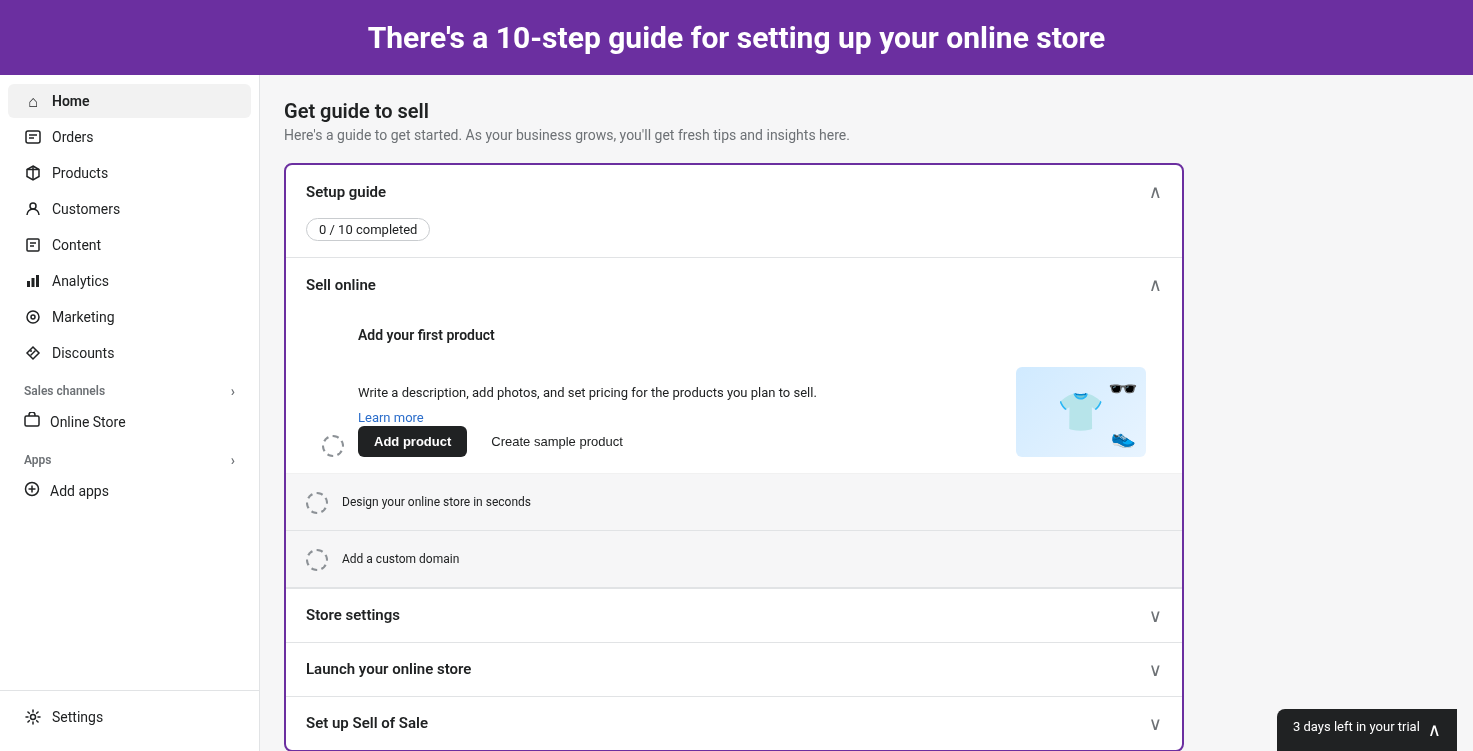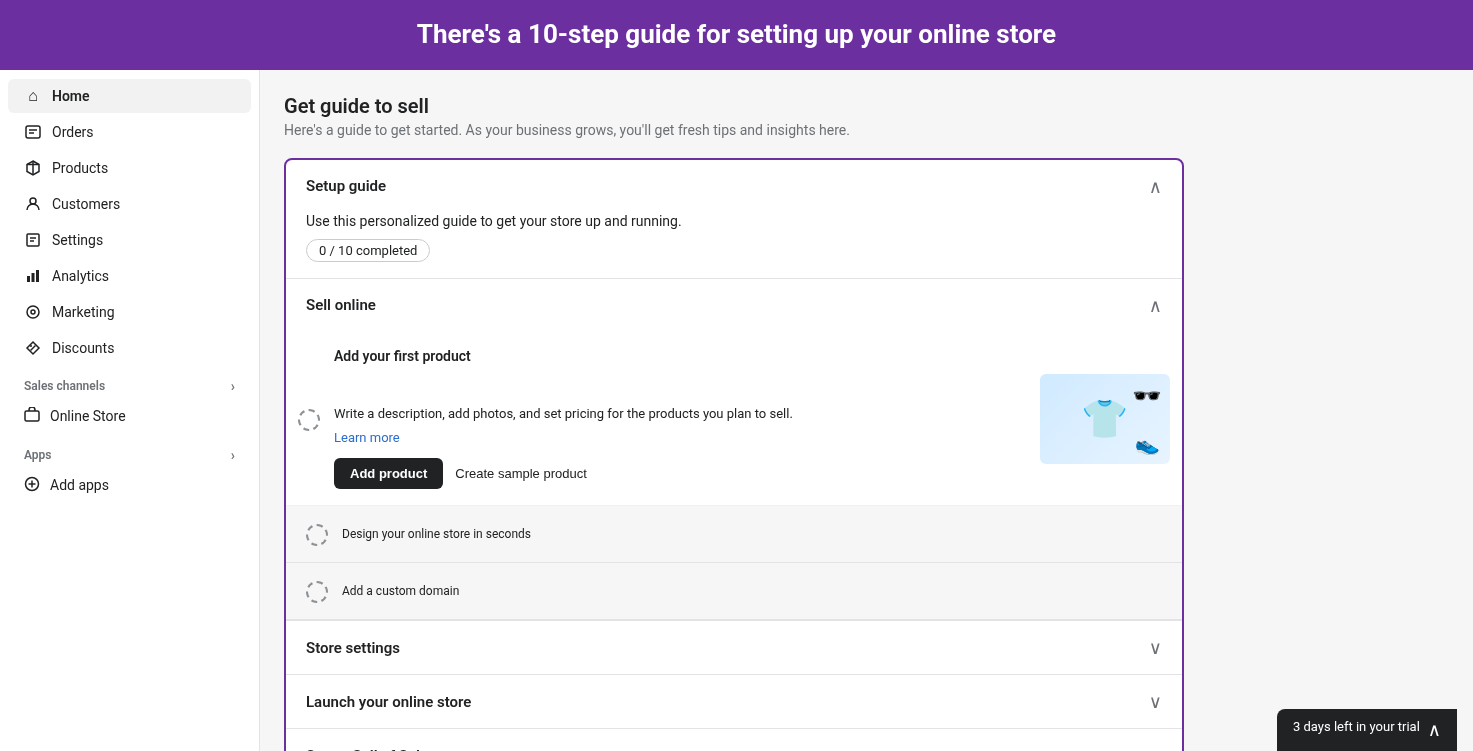--- a/index.html
+++ b/index.html
@@ -4,21 +4,21 @@
   <style>
     * { box-sizing: border-box; margin: 0; padding: 0; }
     body { font-family: -apple-system, BlinkMacSystemFont, 'Segoe UI', Roboto, sans-serif; background: #f6f6f7; display: flex; flex-direction: column; height: 751px; overflow: hidden; }
 
     
     .top-banner {
       background: #6b2fa0;
       color: white;
       text-align: center;
       padding: 18px 20px;
-      font-size: 26px;
+      font-size: 30px;
       font-weight: 700;
       line-height: 1.3;
       flex-shrink: 0;
     }
 
     
     .app-layout {
       display: flex;
       flex: 1;
       overflow: hidden;
@@ -168,22 +168,22 @@
       border-radius: 20px;
       padding: 3px 12px;
       font-size: 13px;
       color: #202223;
       background: #fff;
     }
 
     
     .task-item {
       display: flex;
-      align-items: center;
-      padding: 16px 12px;
+      align-items: flex-end;
+      padding: 16px 36px;
       gap: 14px;
       background: #fff;
       border-bottom: 1px solid #f1f1f1;
     }
 
     .task-item.active-task {
       background: #fff;
     }
 
     .task-checkbox {
@@ -216,22 +216,21 @@
 
     .task-link {
       color: #2c6ecb;
       text-decoration: none;
       font-size: 13px;
     }
 
     .task-actions {
       display: flex;
       align-items: center;
-      gap: 12px;
-      margin-top: 12px;
+      gap: 24px;
     }
 
     .btn-primary {
       background: #202223;
       color: #fff;
       border: none;
       padding: 8px 16px;
       border-radius: 6px;
       font-size: 13px;
       font-weight: 600;
@@ -345,21 +344,21 @@
       <span>Customers</span>
     </div>
     <div class="sidebar-nav-item">
       <span class="nav-icon">
         <svg width="16" height="16" viewBox="0 0 16 16" fill="none">
             <rect x="2" y="2" width="12" height="12" rx="1" stroke="#202223" stroke-width="1.5"></rect>
             <line x1="5" y1="6" x2="11" y2="6" stroke="#202223" stroke-width="1.5"></line>
             <line x1="5" y1="9" x2="9" y2="9" stroke="#202223" stroke-width="1.5"></line>
           </svg>
       </span>
-      <span>Settings</span>
+      <span>Content</span>
     </div>
     <div class="sidebar-nav-item">
       <span class="nav-icon">
         <svg width="16" height="16" viewBox="0 0 16 16" fill="none">
             <rect x="2" y="8" width="3" height="6" fill="#202223"></rect>
             <rect x="6.5" y="5" width="3" height="9" fill="#202223"></rect>
             <rect x="11" y="2" width="3" height="12" fill="#202223"></rect>
           </svg>
       </span>
       <span>Analytics</span>
@@ -406,35 +405,45 @@
       <span class="nav-icon">
         <svg width="16" height="16" viewBox="0 0 16 16" fill="none">
             <circle cx="8" cy="8" r="6.5" stroke="#202223" stroke-width="1.5"></circle>
             <line x1="8" y1="4.5" x2="8" y2="11.5" stroke="#202223" stroke-width="1.5"></line>
             <line x1="4.5" y1="8" x2="11.5" y2="8" stroke="#202223" stroke-width="1.5"></line>
           </svg>
       </span>
       <span>Add apps</span>
     </div>
 
+    <div class="sidebar-footer">
+      <div class="sidebar-nav-item">
+        <span class="nav-icon">
+          <svg width="16" height="16" viewBox="0 0 16 16" fill="none">
+              <circle cx="8" cy="8" r="2.5" stroke="#202223" stroke-width="1.5"></circle>
+              <path d="M8 1v2M8 13v2M1 8h2M13 8h2M2.93 2.93l1.41 1.41M11.66 11.66l1.41 1.41M2.93 13.07l1.41-1.41M11.66 4.34l1.41-1.41" stroke="#202223" stroke-width="1.5" stroke-linecap="round"></path>
+            </svg>
+        </span>
+        <span>Settings</span>
+      </div>
+    </div>
   </nav>
 
   <main class="main-content">
     <h1 class="page-title">Get guide to sell</h1>
     <p class="page-subtitle">Here's a guide to get started. As your business grows, you'll get fresh tips and insights here.</p>
 
     <div class="setup-card">
 
       <div class="card-section">
         <div class="section-header">
           <span class="section-header-title">Setup guide</span>
           <span class="chevron-icon">∧</span>
         </div>
         <div class="setup-guide-content">
-          <p class="setup-guide-desc">Use this personalized guide to get your store up and running.</p>
           <span class="completed-badge">0 / 10 completed</span>
         </div>
       </div>
 
       <div class="card-section">
         <div class="section-header">
           <span class="section-header-title">Sell online</span>
           <span class="chevron-icon">∧</span>
         </div>
 

